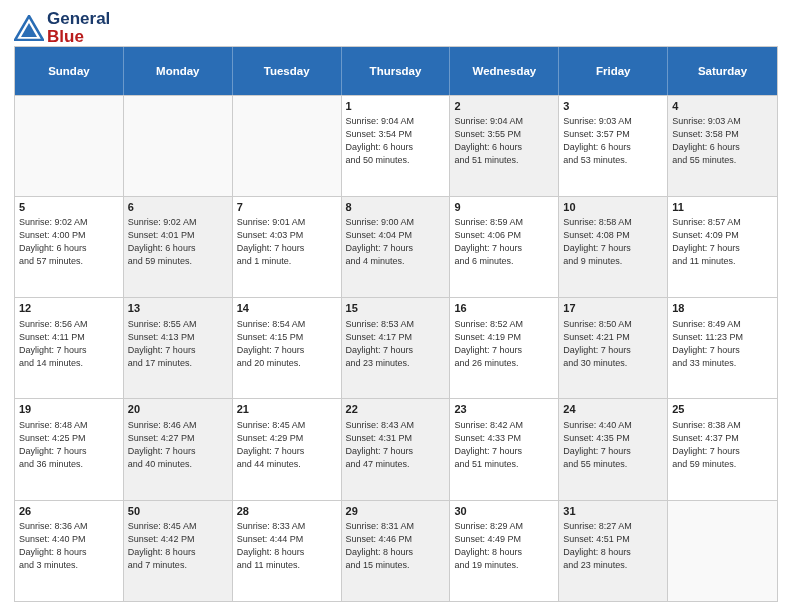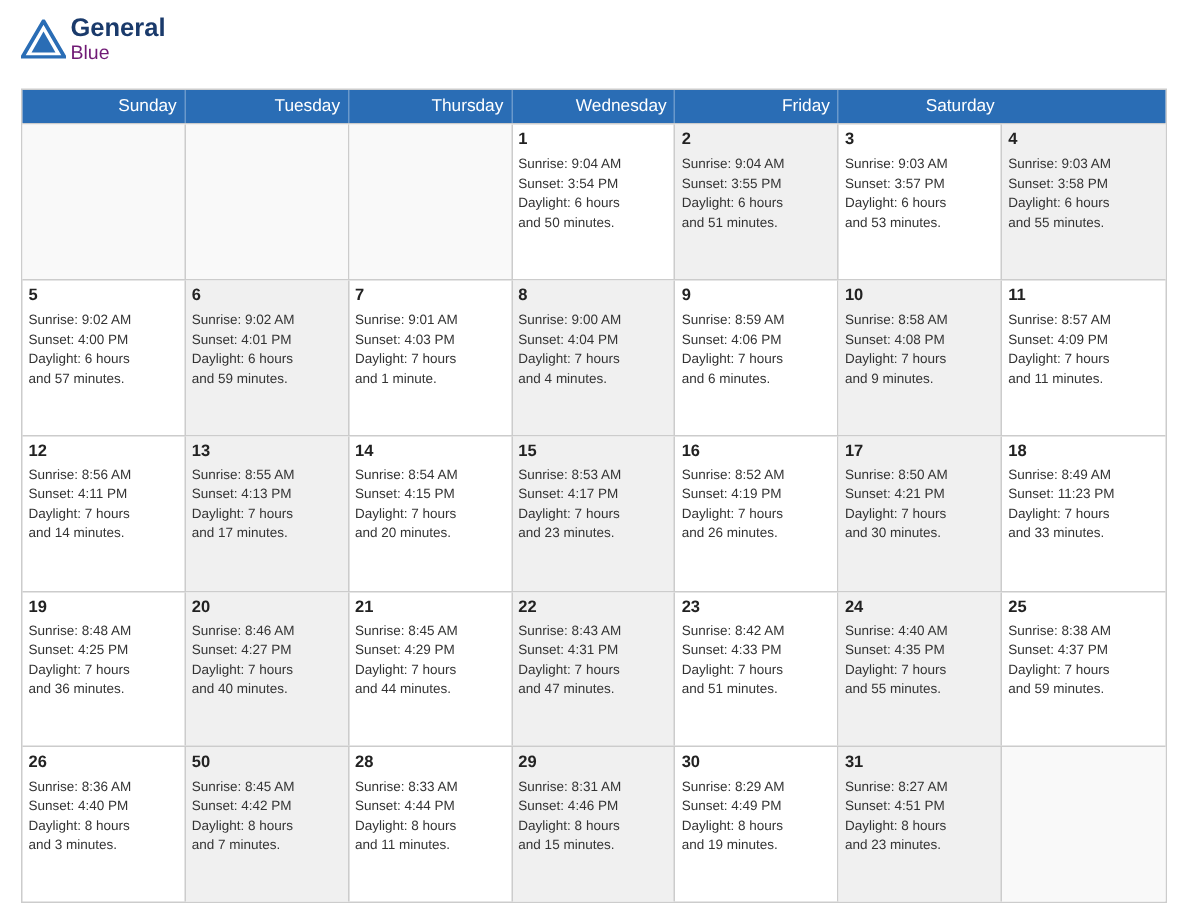--- a/index.html
+++ b/index.html
@@ -14,21 +14,21 @@
       width: 792px;
       height: 612px;
       padding: 10px 14px;
       display: flex;
       flex-direction: column;
     }
     .header {
       display: flex;
       justify-content: space-between;
       align-items: flex-start;
-      margin-bottom: 18px;
+      margin-bottom: 0;
     }
     .logo {
       display: flex;
       align-items: center;
       gap: 4px;
     }
     .title-block {
       text-align: right;
     }
     .month-title {
@@ -47,25 +47,25 @@
       flex-direction: column;
       border: 1px solid #ccc;
     }
     .cal-header-row {
       display: grid;
       grid-template-columns: repeat(7, 1fr);
       background-color: #2a6db5;
     }
     .cal-header-cell {
       color: #fff;
-      font-weight: normal;
+      font-weight: bold;
       font-size: 11.5px;
-      padding: 5px 5px;
+      padding: 18px 5px;
       border-right: 1px solid rgba(255,255,255,0.3);
-      text-align: right;
+      text-align: center;
     }
     .cal-header-cell:last-child { border-right: none; }
     .cal-body {
       display: flex;
       flex-direction: column;
       flex: 1;
     }
     .cal-week {
       display: grid;
       grid-template-columns: repeat(7, 1fr);
@@ -101,34 +101,35 @@
   <div class="header">
     <div class="logo">
   <div style="display:flex;flex-direction:column;align-items:flex-start;gap:0">
     <div style="display:flex;align-items:center;gap:3px">
       <svg width="30" height="26" viewBox="0 0 30 26">
         <polygon points="15,1 29,25 1,25" fill="none" stroke="#2a6db5" stroke-width="2.5"></polygon>
         <polygon points="15,8 23,22 7,22" fill="#2a6db5"></polygon>
       </svg>
       <div style="display:flex;flex-direction:column;line-height:1.05">
         <span style="font-size:17px;font-weight:bold;color:#1a3a6b;">General</span>
-        <span style="font-size:13px;font-weight:normal;color:#701a75;">Blue</span>
+        <span style="font-size:17px;font-weight:bold;color:#b91c1c;">Blue</span>
       </div>
     </div>
   </div>
 </div>
     <div class="title-block">
       <div class="month-title"></div>
       <div class="location-title"></div>
     </div>
   </div>
 
   <div class="calendar">
     <div class="cal-header-row">
     <div class="cal-header-cell">Sunday</div>
+        <div class="cal-header-cell">Monday</div>
         <div class="cal-header-cell">Tuesday</div>
         <div class="cal-header-cell">Thursday</div>
         <div class="cal-header-cell">Wednesday</div>
         <div class="cal-header-cell">Friday</div>
         <div class="cal-header-cell">Saturday</div>
       </div>
     <div class="cal-body">
     <div class="cal-week">
           <div class="cal-cell empty"></div>
           <div class="cal-cell empty"></div>

